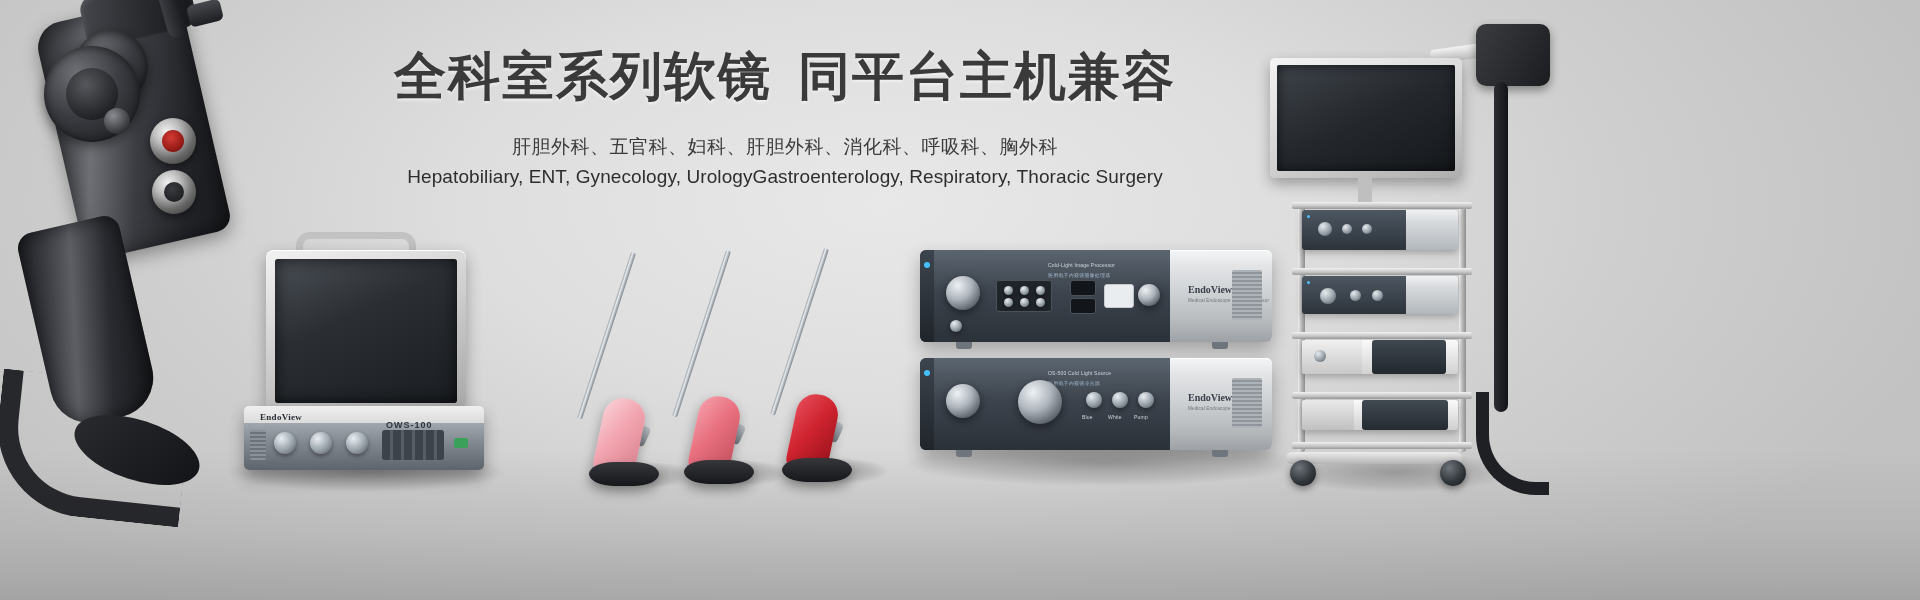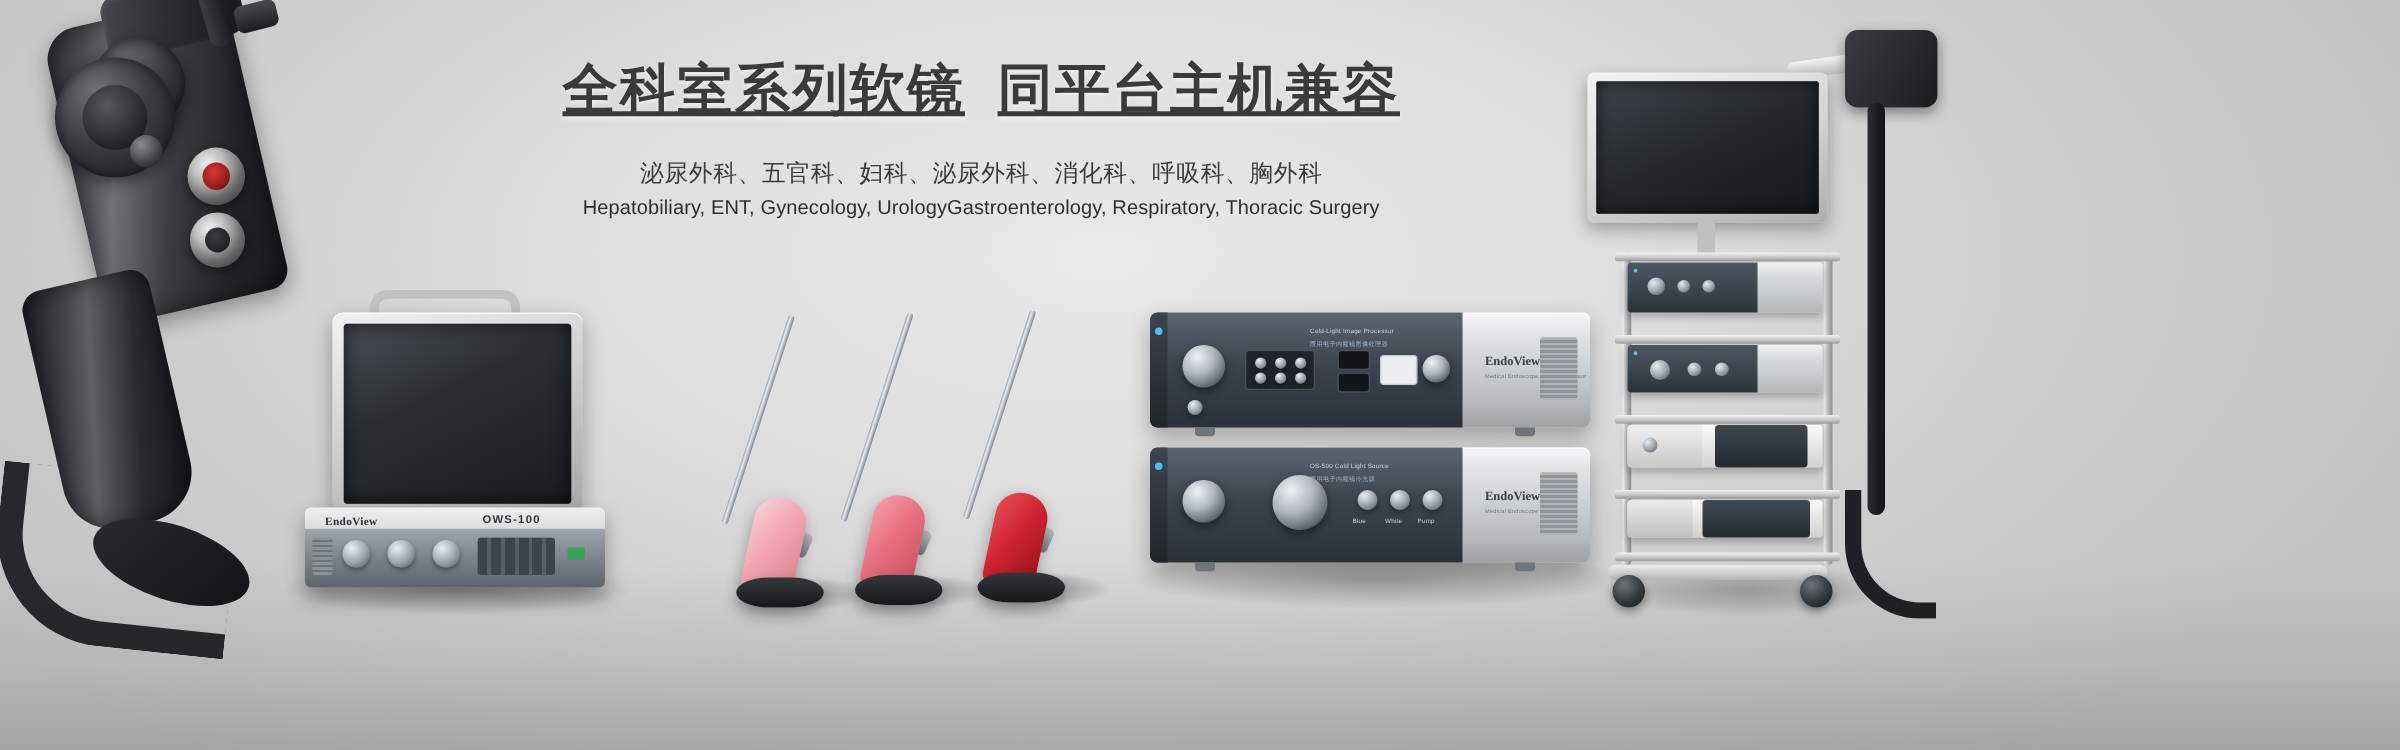--- a/index.html
+++ b/index.html
@@ -15,32 +15,31 @@
       linear-gradient(165deg,#e6e6e6 0%,#d6d6d6 40%,#c6c6c6 75%,#bdbdbd 100%);
   }
   #banner:after{
     content:"";position:absolute;left:0;right:0;bottom:0;height:150px;
     background:linear-gradient(to bottom,rgba(170,170,170,0) 0%,rgba(160,160,160,.35) 55%,rgba(140,140,140,.55) 100%);
     pointer-events:none;
   }
   
   .textblock{position:absolute;left:380px;top:48px;width:810px;text-align:center;z-index:40;}
   .headline{
-    font-size:44px;line-height:1.08;font-weight:700;color:#3a3a3a;
+    font-size:52px;line-height:1.08;font-weight:700;color:#3a3a3a;
     letter-spacing:2px;white-space:nowrap;
     text-shadow:0 2px 3px rgba(255,255,255,.55);
-    text-decoration:underline;
   }
   .headline .gap{display:inline-block;width:26px;}
   .subhead{
     margin-top:6px;font-size:30px;font-weight:700;color:#141414;
     letter-spacing:-.2px;white-space:nowrap;
   }
   .dept-cn{margin-top:30px;font-size:19px;color:#3c3c3c;letter-spacing:.5px;white-space:nowrap;}
-  .dept-en{margin-top:6px;font-size:16px;color:#2e2e2e;letter-spacing:.1px;white-space:nowrap;}
+  .dept-en{margin-top:6px;font-size:19px;color:#2e2e2e;letter-spacing:.1px;white-space:nowrap;}
 
   
   .prod{position:absolute;}
   .shadow-el{position:absolute;border-radius:50%;
     background:radial-gradient(ellipse at center,rgba(80,80,80,.42) 0%,rgba(90,90,90,.20) 48%,rgba(0,0,0,0) 72%);}
 
   
   #scope{left:0px;top:-10px;width:300px;height:500px;z-index:30;}
   .sc-body{position:absolute;left:58px;top:18px;width:150px;height:240px;
     border-radius:26px 26px 16px 16px;
@@ -91,21 +90,21 @@
     background:linear-gradient(155deg,#4a4f55 0%,#2b2f34 40%,#1a1d21 100%);
     box-shadow:inset 0 0 16px rgba(0,0,0,.7);}
   .ows-handle{position:absolute;left:60px;top:0px;width:120px;height:26px;
     border:7px solid #c2c2c2;border-bottom:none;border-radius:14px 14px 0 0;
     box-sizing:border-box;}
   .ows-base{position:absolute;left:8px;top:174px;width:240px;height:64px;border-radius:5px;
     background:linear-gradient(180deg,#f0f0f0 0%,#dcdcdc 26%,#9fa6ad 27%,#7d848c 62%,#5d646c 100%);
     box-shadow:0 8px 16px rgba(0,0,0,.32);}
   .ows-label{position:absolute;left:24px;top:180px;font-size:9px;font-weight:700;color:#2a2f35;
     font-family:"Liberation Serif",serif;letter-spacing:.3px;}
-  .ows-model{position:absolute;left:150px;top:178px;font-size:9px;font-weight:700;color:#31363c;letter-spacing:1px;}
+  .ows-model{position:absolute;left:150px;top:188px;font-size:9px;font-weight:700;color:#31363c;letter-spacing:1px;}
   .ows-knob{position:absolute;top:200px;width:22px;height:22px;border-radius:50%;
     background:radial-gradient(circle at 34% 30%,#e9eef2,#9aa3ab 55%,#4e555c);
     box-shadow:0 2px 4px rgba(0,0,0,.4);}
   #owsk1{left:38px;} #owsk2{left:74px;} #owsk3{left:110px;}
   .ows-pad{position:absolute;left:146px;top:198px;width:62px;height:30px;border-radius:3px;
     background:repeating-linear-gradient(90deg,#3d434a 0 8px,#565d65 8px 11px),
                repeating-linear-gradient(0deg,#3d434a 0 8px,#565d65 8px 11px);}
   .ows-green{position:absolute;left:218px;top:206px;width:14px;height:10px;border-radius:2px;background:#3ba05a;}
   .ows-vent{position:absolute;left:14px;top:198px;width:16px;height:30px;
     background:repeating-linear-gradient(0deg,#8a9199 0 2px,#6c737b 2px 4px);border-radius:2px;}
@@ -190,21 +189,21 @@
 </style>
 </head>
 <body>
 
 <div id="banner">
 
   <div class="textblock">
     <div class="headline">
       <span>全科室系列软镜</span><span class="gap"></span><span>同平台主机兼容</span>
     </div>
-    <div class="dept-cn">泌尿外科、五官科、妇科、泌尿外科、消化科、呼吸科、胸外科</div>
+    <div class="dept-cn">肝胆外科、五官科、妇科、肝胆外科、消化科、呼吸科、胸外科</div>
     <div class="dept-en">Hepatobiliary, ENT, Gynecology, UrologyGastroenterology, Respiratory, Thoracic Surgery</div>
   </div>
 
   <div class="prod" id="scope">
     <div class="sc-body"></div>
     <div class="sc-top"></div>
     <div class="sc-lever"></div>
     <div class="sc-lever2"></div>
     <div class="sc-dial" id="dial2"></div>
     <div class="sc-dial" id="dial1"></div>

